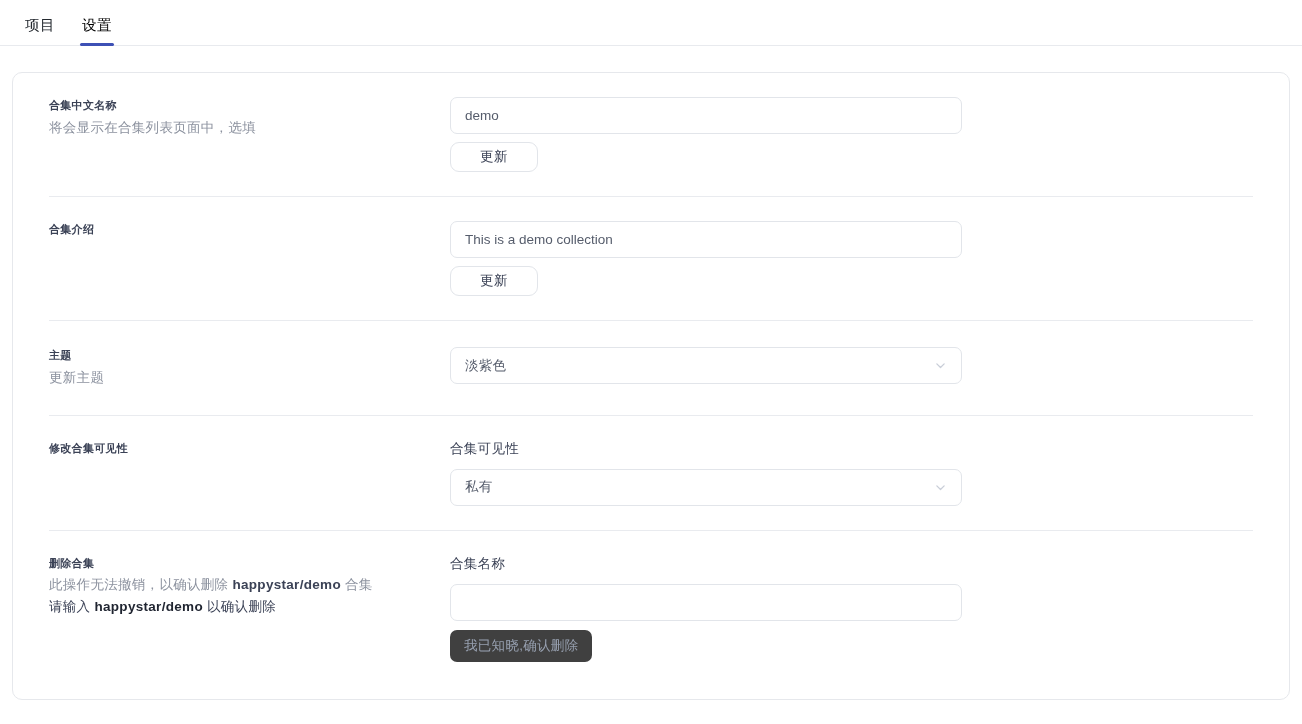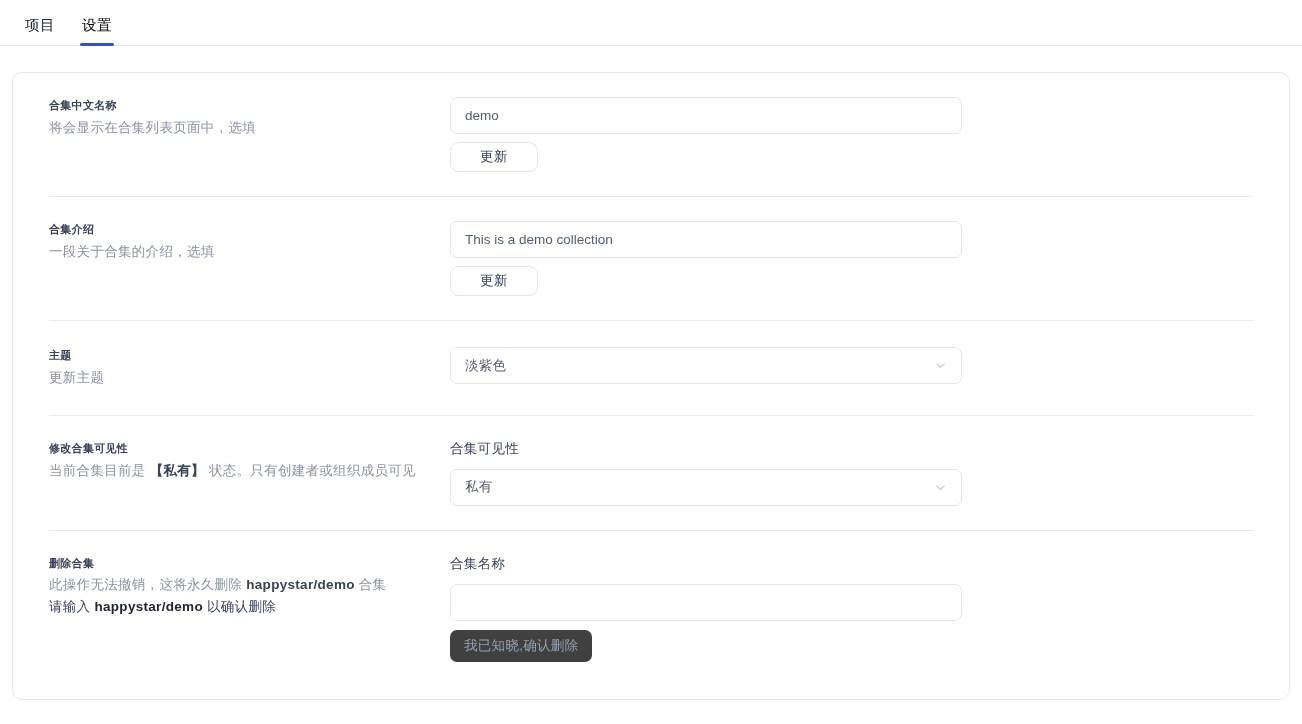--- a/index.html
+++ b/index.html
@@ -210,21 +210,20 @@
         <span>更新</span>
       </button>
     </div>
   </div>
 
   <div class="divider"></div>
 
   <div class="section" style="padding-top:24px;padding-bottom:24px;">
     <div class="sec-left">
       <div class="sec-title">合集介绍</div>
-      <div class="sec-desc">一段关于合集的介绍，选填</div>
     </div>
     <div class="sec-right">
       <input class="textbox" type="text" value="This is a demo collection" style="">
       <button class="btn-outline">
         <span>更新</span>
       </button>
     </div>
   </div>
 
   <div class="divider"></div>
@@ -244,44 +243,41 @@
         </span>
       </div>
     </div>
   </div>
 
   <div class="divider"></div>
 
   <div class="section" style="padding-top:24px;padding-bottom:24px;">
     <div class="sec-left">
       <div class="sec-title">修改合集可见性</div>
-      <div class="sec-desc">
-        <span>当前合集目前是 </span><b>【私有】</b><span> 状态。只有创建者或组织成员可见</span>
-      </div>
     </div>
     <div class="sec-right">
       <div class="field-label">合集可见性</div>
       <div class="select">
         <span class="val">私有</span>
         <span class="chev">
           <svg viewBox="0 0 16 16" width="13" height="13" fill="none" stroke="currentColor" stroke-width="1.6" stroke-linecap="round" stroke-linejoin="round">
               <path d="M3.5 6 L8 10.5 L12.5 6"></path>
             </svg>
         </span>
       </div>
     </div>
   </div>
 
   <div class="divider"></div>
 
   <div class="section" style="padding-top:24px;padding-bottom:24px;">
     <div class="sec-left">
       <div class="sec-title">删除合集</div>
       <div class="sec-desc">
-        <span>此操作无法撤销，这将永久删除 </span><b>happystar/demo</b><span> 合集</span>
+        <span>此操作无法撤销，以确认删除 </span><b>happystar/demo</b><span> 合集</span>
       </div>
       <div class="sec-desc-strong">
         <span>请输入 </span><b>happystar/demo</b><span> 以确认删除</span>
       </div>
     </div>
     <div class="sec-right">
       <div class="field-label">合集名称</div>
       <input class="textbox" type="text" value="" style="">
       <button class="btn-disabled" disabled="">
         <span>我已知晓,确认删除</span>

